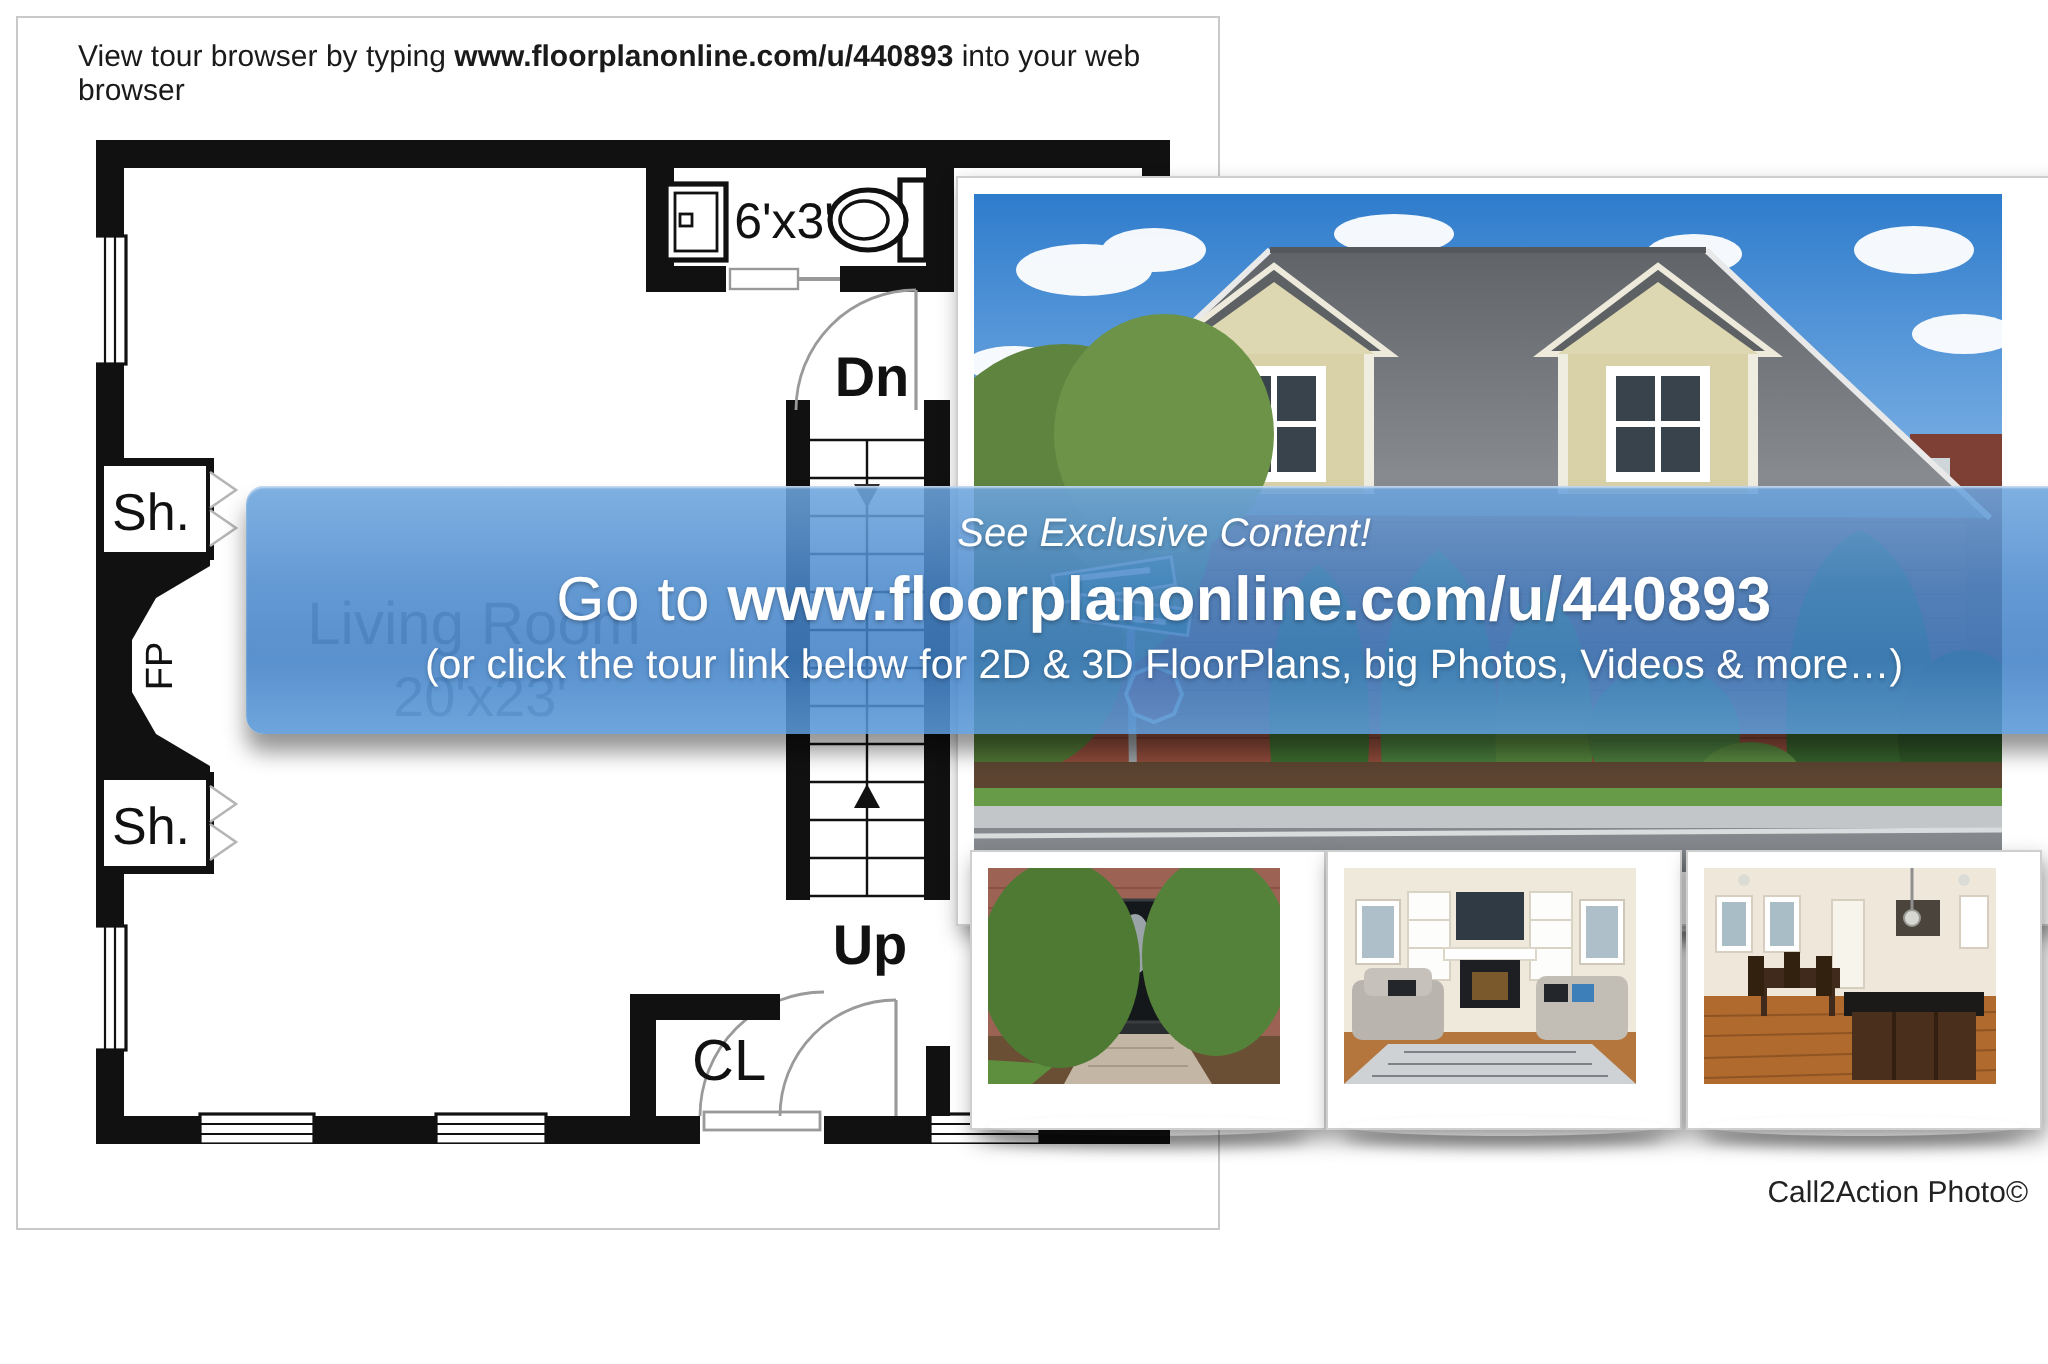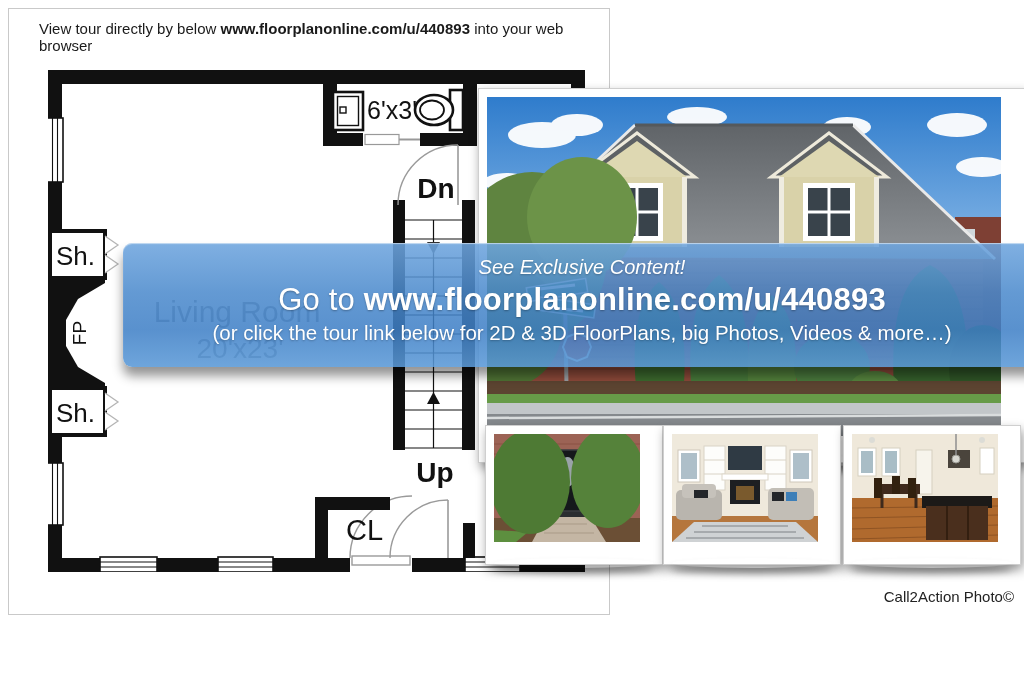--- a/index.html
+++ b/index.html
@@ -46,21 +46,21 @@
 
   .fp-label{fill:#111;}
   .fp-gray{fill:#97989a;}
 </style>
 </head>
 <body>
 
 <div class="stage">
 
   <div class="sheet">
-    <div class="header-line"><span>View tour directly by below </span><b>www.floorplanonline.com/u/440893</b><span> into your web browser</span></div>
+    <div class="header-line"><span>View tour browser by typing </span><b>www.floorplanonline.com/u/440893</b><span> into your web browser</span></div>
   </div>
 
   <svg class="plan-svg" width="537" height="502" viewBox="0 0 537 502">
 
     <rect x="0" y="0" width="537" height="14" fill="#111"></rect>
     <rect x="0" y="0" width="14" height="502" fill="#111"></rect>
     <rect x="0" y="488" width="537" height="14" fill="#111"></rect>
     <rect x="523" y="0" width="14" height="96" fill="#111"></rect>
     <rect x="523" y="300" width="14" height="202" fill="#111"></rect>
 

